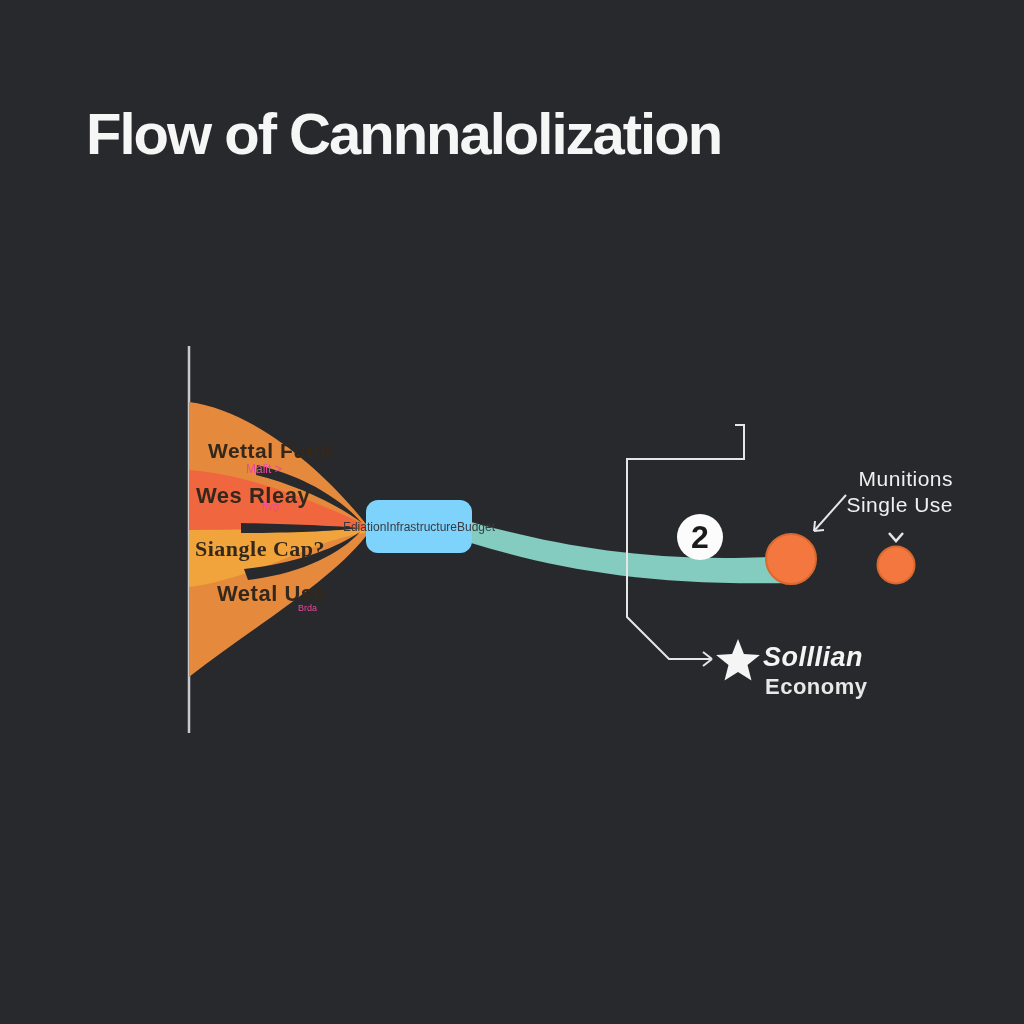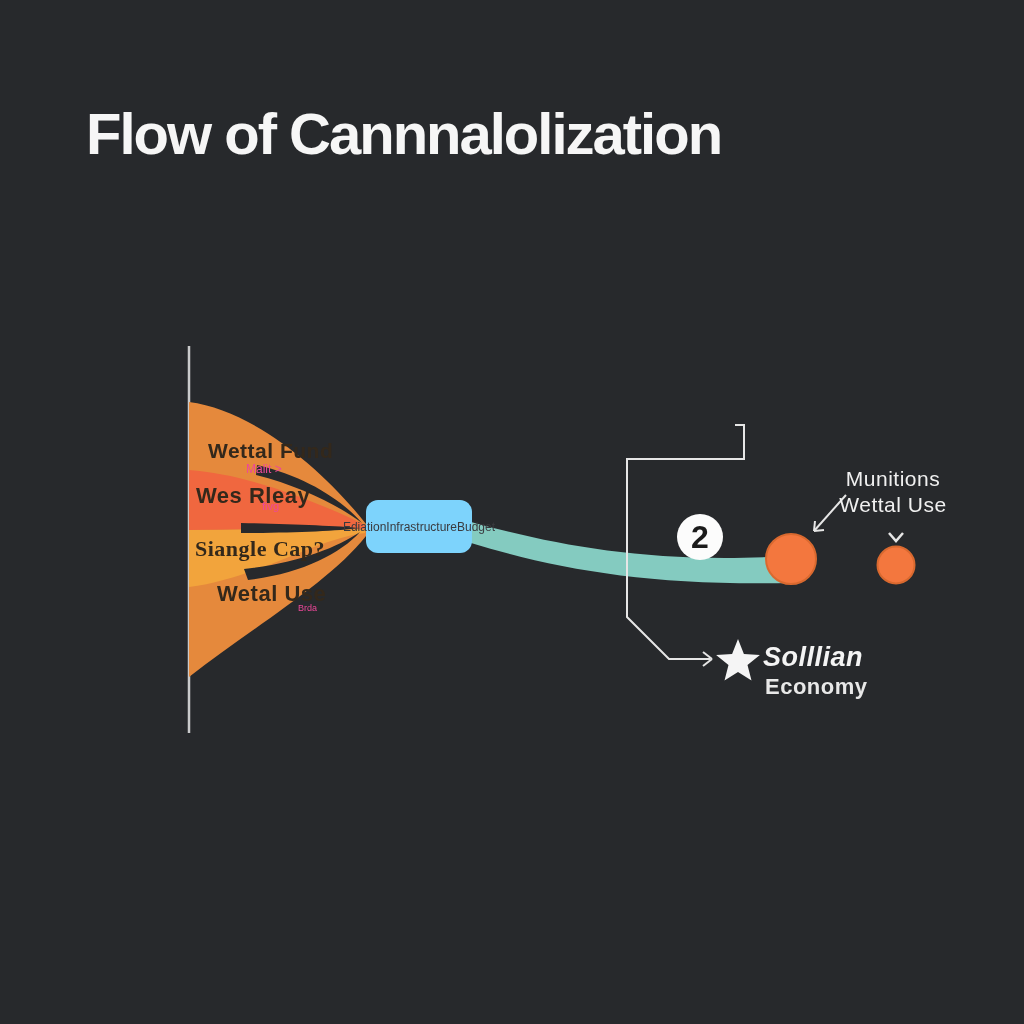--- a/index.html
+++ b/index.html
@@ -26,21 +26,21 @@
     white-space:nowrap;
   }
   .hub-box{
     position:absolute;left:366px;top:484px;width:106px;height:53px;
     background:#7dd3fc;border-radius:12px;
     display:flex;flex-direction:row;align-items:center;justify-content:center;
     text-align:center;color:#3a3a3e;font-size:12px;line-height:14px;
   }
   .munitions{
     position:absolute;left:833px;top:450px;width:120px;
-    text-align:center;color:#f0f0f0;font-size:21px;line-height:26px;
+    text-align:right;color:#f0f0f0;font-size:21px;line-height:26px;
     letter-spacing:0.5px;
   }
   .economy-title{
     position:absolute;left:763px;top:626px;
     color:#f4f4f4;font-size:27px;font-weight:600;letter-spacing:0.5px;
     white-space:nowrap;
     font-style:italic;
   }
   .economy-sub{
     position:absolute;left:765px;top:658px;
@@ -110,19 +110,19 @@
   <div class="funnel-sublabel" style="left:298px;top:587px;font-size:9px;">Brda</div>
 
   <div class="hub-box">
     <span>Ediation</span>
     <span>Infrastructure</span>
     <span>Budget</span>
   </div>
 
   <div class="munitions">
     <div>Munitions</div>
-    <div>Wettal Use</div>
+    <div>Single Use</div>
   </div>
 
   <div class="economy-title">Solllian</div>
   <div class="economy-sub">Economy</div>
 
 </div>
 
 </body></html>

